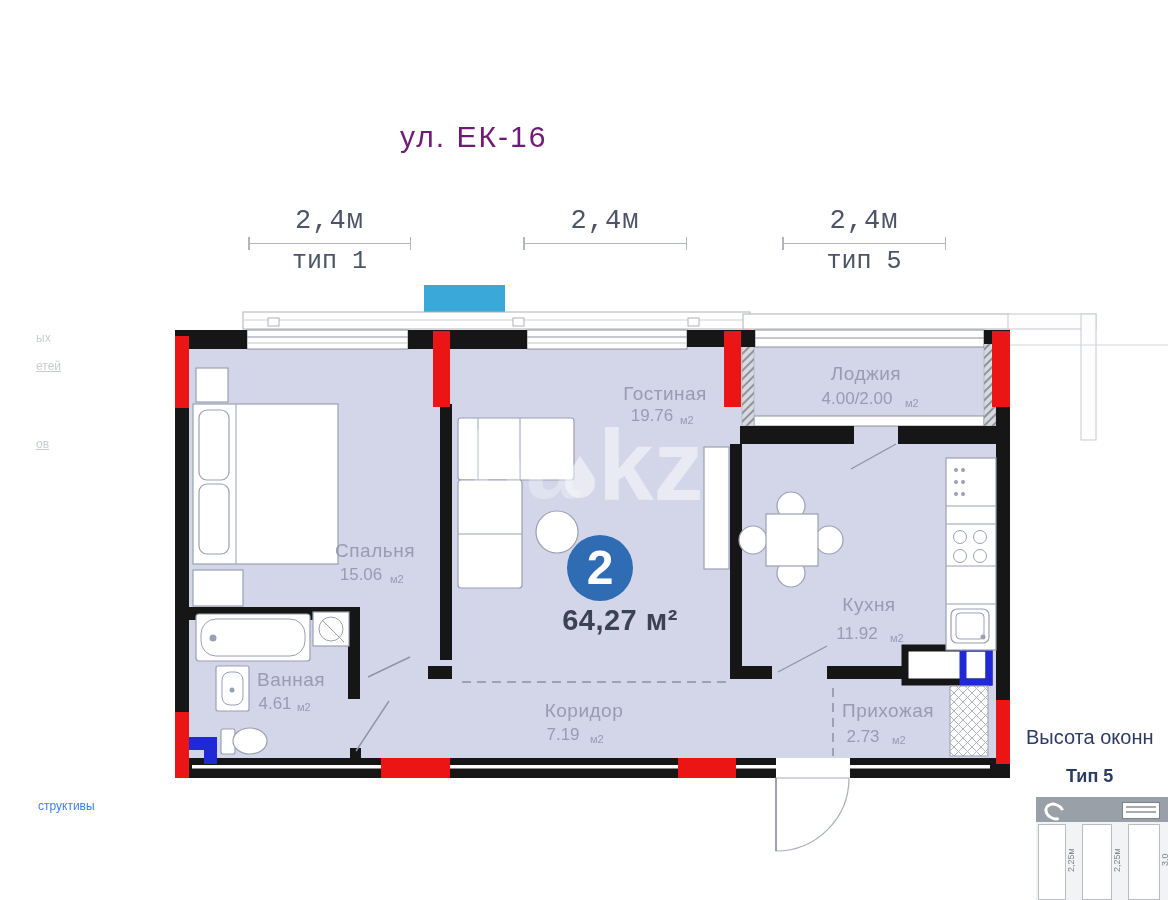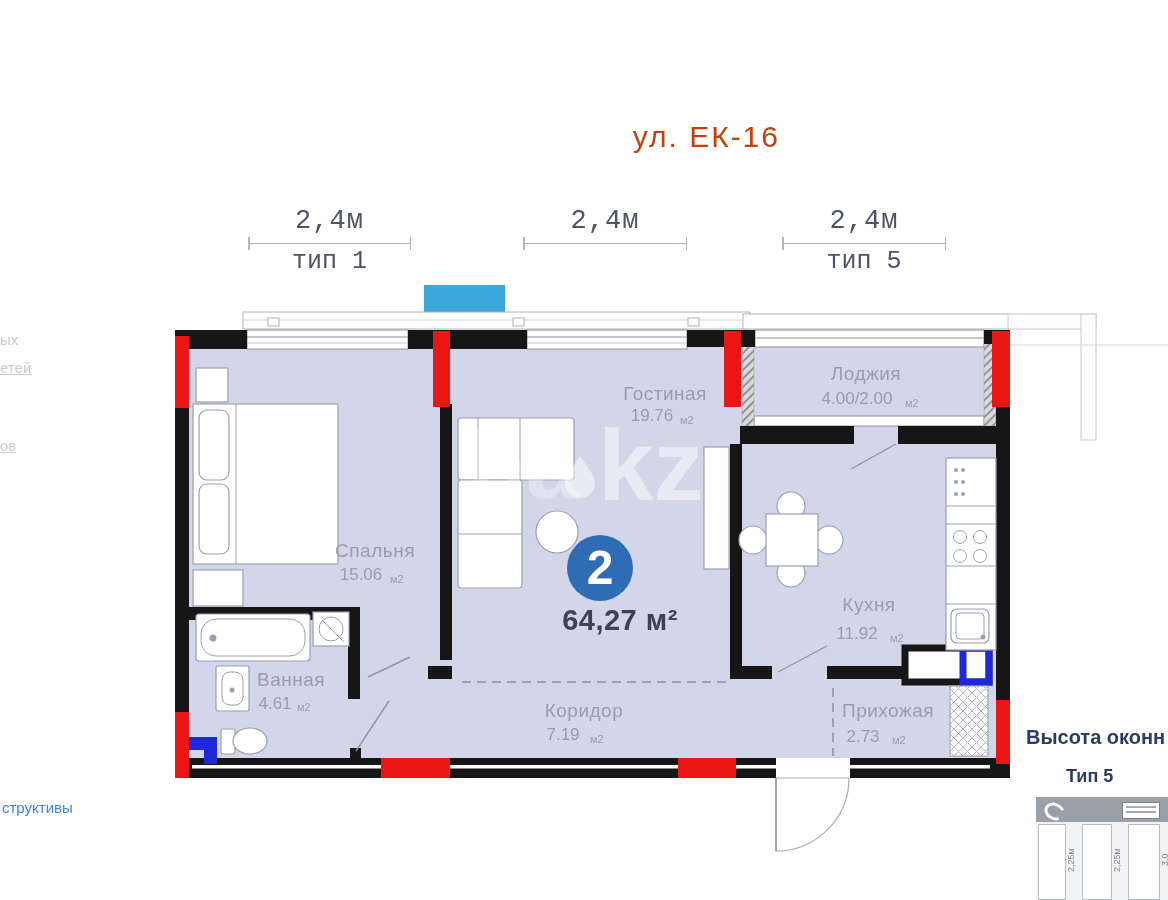--- a/index.html
+++ b/index.html
@@ -1,42 +1,42 @@
 <!DOCTYPE html>
 <html><head>
 <meta charset="utf-8">
 <style>
   html,body{margin:0;padding:0;background:#fff;}
   .canvas{position:relative;width:1168px;height:900px;background:#ffffff;overflow:hidden;
           font-family:"Liberation Sans",sans-serif;}
   .abs{position:absolute;}
-  .title{left:400px;top:120px;width:380px;text-align:right;font-size:30px;letter-spacing:2px;color:#c2410c;}
+  .title{left:400px;top:120px;width:380px;text-align:left;font-size:30px;letter-spacing:2px;color:#701a75;}
   .dim-len{font-size:27px;color:#4d5466;letter-spacing:1px;text-align:center;width:100%;font-family:Liberation Mono, monospace;}
   .dim-typ{font-size:25px;color:#4d5466;text-align:center;width:100%;}
   .dim-group{position:absolute;top:206px;height:72px;}
   .dim-line{position:absolute;top:37px;left:0;right:0;height:0;border-top:1.5px solid #b2b5bd;}
   .tick{position:absolute;top:-7px;width:1.5px;height:13px;background:#b2b5bd;}
   .tick.l{left:0;} .tick.r{right:0;}
   .dim-typ{position:absolute;top:41px;font-family:Liberation Mono, monospace;}
-  .frag{color:#c9ccd2;font-size:15px;white-space:nowrap;}
+  .frag{color:#c9ccd2;font-size:12px;white-space:nowrap;margin-left:36px;}
   svg text{font-family:"Liberation Sans",sans-serif;}
   .wall{fill:#161616;}
   .red{fill:#ec1515;}
   .blue{fill:#1f2ad6;}
   .f{fill:#ffffff;stroke:#9aa0b4;stroke-width:1.2;}
   .fl{fill:none;stroke:#9aa0b4;stroke-width:1;}
   .leaf{fill:none;stroke:#8f95a3;stroke-width:1.4;}
   .dash{fill:none;stroke:#8b919f;stroke-width:1.5;stroke-dasharray:9 6;}
   .wline{fill:#fff;stroke:#8e929b;stroke-width:1;}
   .sill{fill:#fff;stroke:#aeb1b8;stroke-width:1;}
   .rname{fill:#979cb0;font-size:19px;letter-spacing:0.5px;}
   .rval{fill:#979cb0;font-size:17px;}
   .runit{fill:#979cb0;font-size:11px;}
   .sb-title{left:1026px;top:726px;width:142px;overflow:hidden;white-space:nowrap;
-            font-size:20px;font-weight:bold;color:#2b3b63;}
+            font-size:20px;font-weight:normal;color:#2b3b63;}
   .sb-type{left:1066px;top:766px;width:102px;font-size:18px;font-weight:bold;color:#2b3b63;}
   .wdg{left:1036px;top:797px;width:132px;height:103px;background:#f2f3f5;overflow:hidden;}
   .wdg-head{position:absolute;left:0;top:0;right:0;height:25px;background:#9aa0a7;}
   .wdg-logo{position:absolute;left:8px;top:6px;width:15px;height:11px;border:3px solid #fff;
             border-radius:50%;border-right-color:transparent;transform:rotate(25deg);}
   .wdg-box{position:absolute;right:8px;top:5px;width:36px;height:15px;background:#fff;border:1px solid #7d838b;}
   .wdg-box i{display:block;height:2px;background:#a7abb1;margin:3px 3px 0 3px;}
   .pane{position:absolute;top:27px;bottom:0;background:#fff;border:1px solid #b9bcc2;}
   .plabel{position:absolute;top:27px;bottom:0;writing-mode:vertical-rl;transform:rotate(180deg);
           font-size:9px;color:#7e848c;text-align:center;white-space:nowrap;padding-top:4px;}

